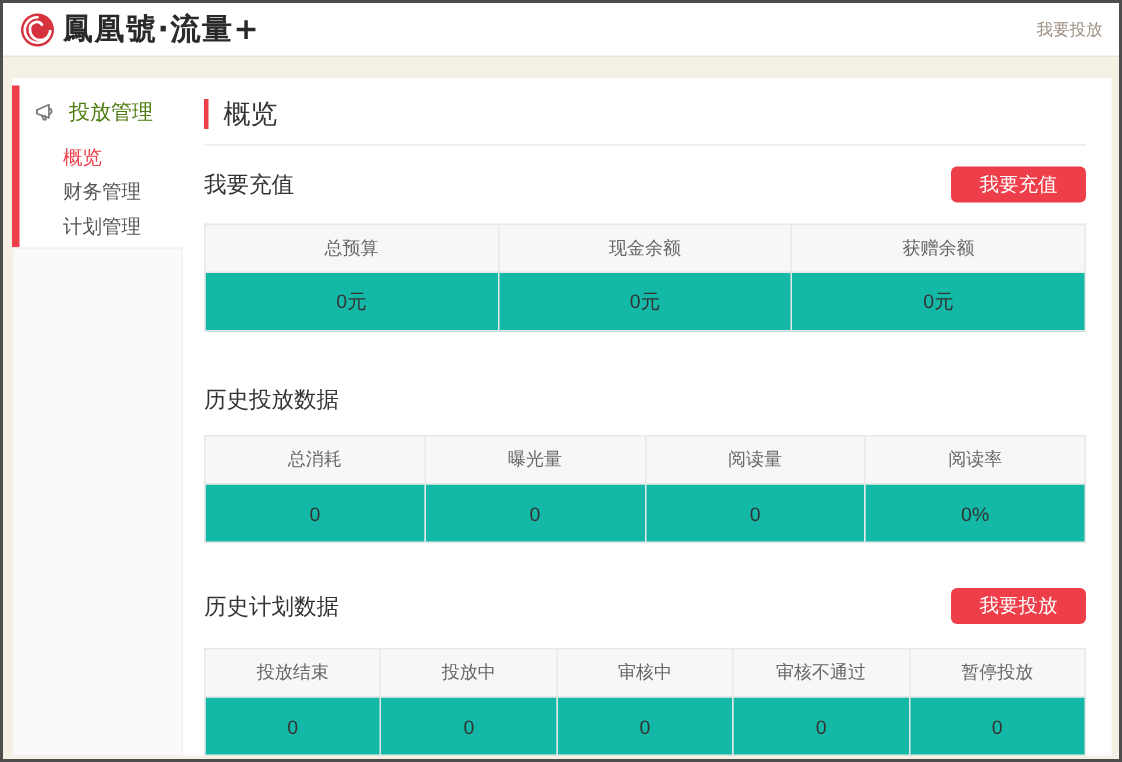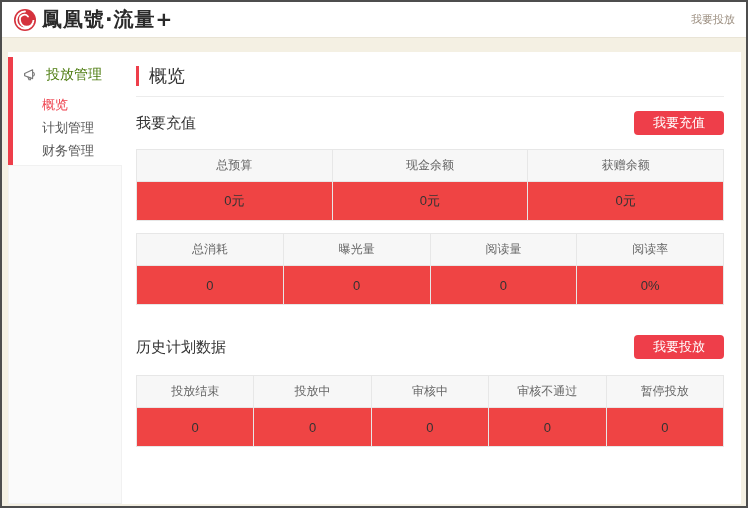--- a/index.html
+++ b/index.html
@@ -74,21 +74,21 @@
     table-layout:fixed;
     padding-left:12px;
   }
   table.stats th, table.stats td {
     border:1px solid #e7e7e7; text-align:center;
   }
   table.stats th {
     background:#f7f7f7; color:#666; font-size:12px; font-weight:normal;
     height:32px;
   }
-  table.stats td { color:#333; font-size:13px; height:39px; background:#ef4444; }
+  table.stats td { color:#333; font-size:13px; height:39px; background:#14b8a6; }
   table.stats.t2 { margin-top:12px; }
   table.stats.t3 { margin-top:16px; }
 </style>
 </head>
 <body>
 
 <div class="page">
 
   <div class="topbar">
     <div class="brand">
@@ -109,22 +109,22 @@
         <svg viewBox="0 0 20 17" fill="none" stroke="#7a7a7a" stroke-width="1.4" stroke-linejoin="round">
           <path d="M2 6.5 L12 2 L12 13 L2 9.5 Z"></path>
           <path d="M2 6.5 L2 9.5"></path>
           <path d="M12 5 C15 5.5 15 9.5 12 10"></path>
           <path d="M6 10.5 L7.5 14.5 L9.5 14.5 L8.5 10.8"></path>
         </svg>
         <span>投放管理</span>
       </div>
       <div class="menu-items">
         <div class="menu-item active">概览</div>
+        <div class="menu-item">财务管理</div>
         <div class="menu-item">计划管理</div>
-        <div class="menu-item">财务管理</div>
       </div>
       <div class="side-panel"></div>
     </div>
 
     <div class="content">
 
       <div class="page-title-row">
         <div class="title-bar"></div>
         <div class="page-title">概览</div>
       </div>
@@ -144,20 +144,23 @@
         </thead>
         <tbody>
           <tr>
             <td>0元</td>
             <td>0元</td>
             <td>0元</td>
           </tr>
         </tbody>
       </table>
 
+      <div class="section-head second">
+        <div class="section-title">历史投放数据</div>
+      </div>
       <table class="stats t2">
         <thead>
           <tr>
             <th>总消耗</th>
             <th>曝光量</th>
             <th>阅读量</th>
             <th>阅读率</th>
           </tr>
         </thead>
         <tbody>

